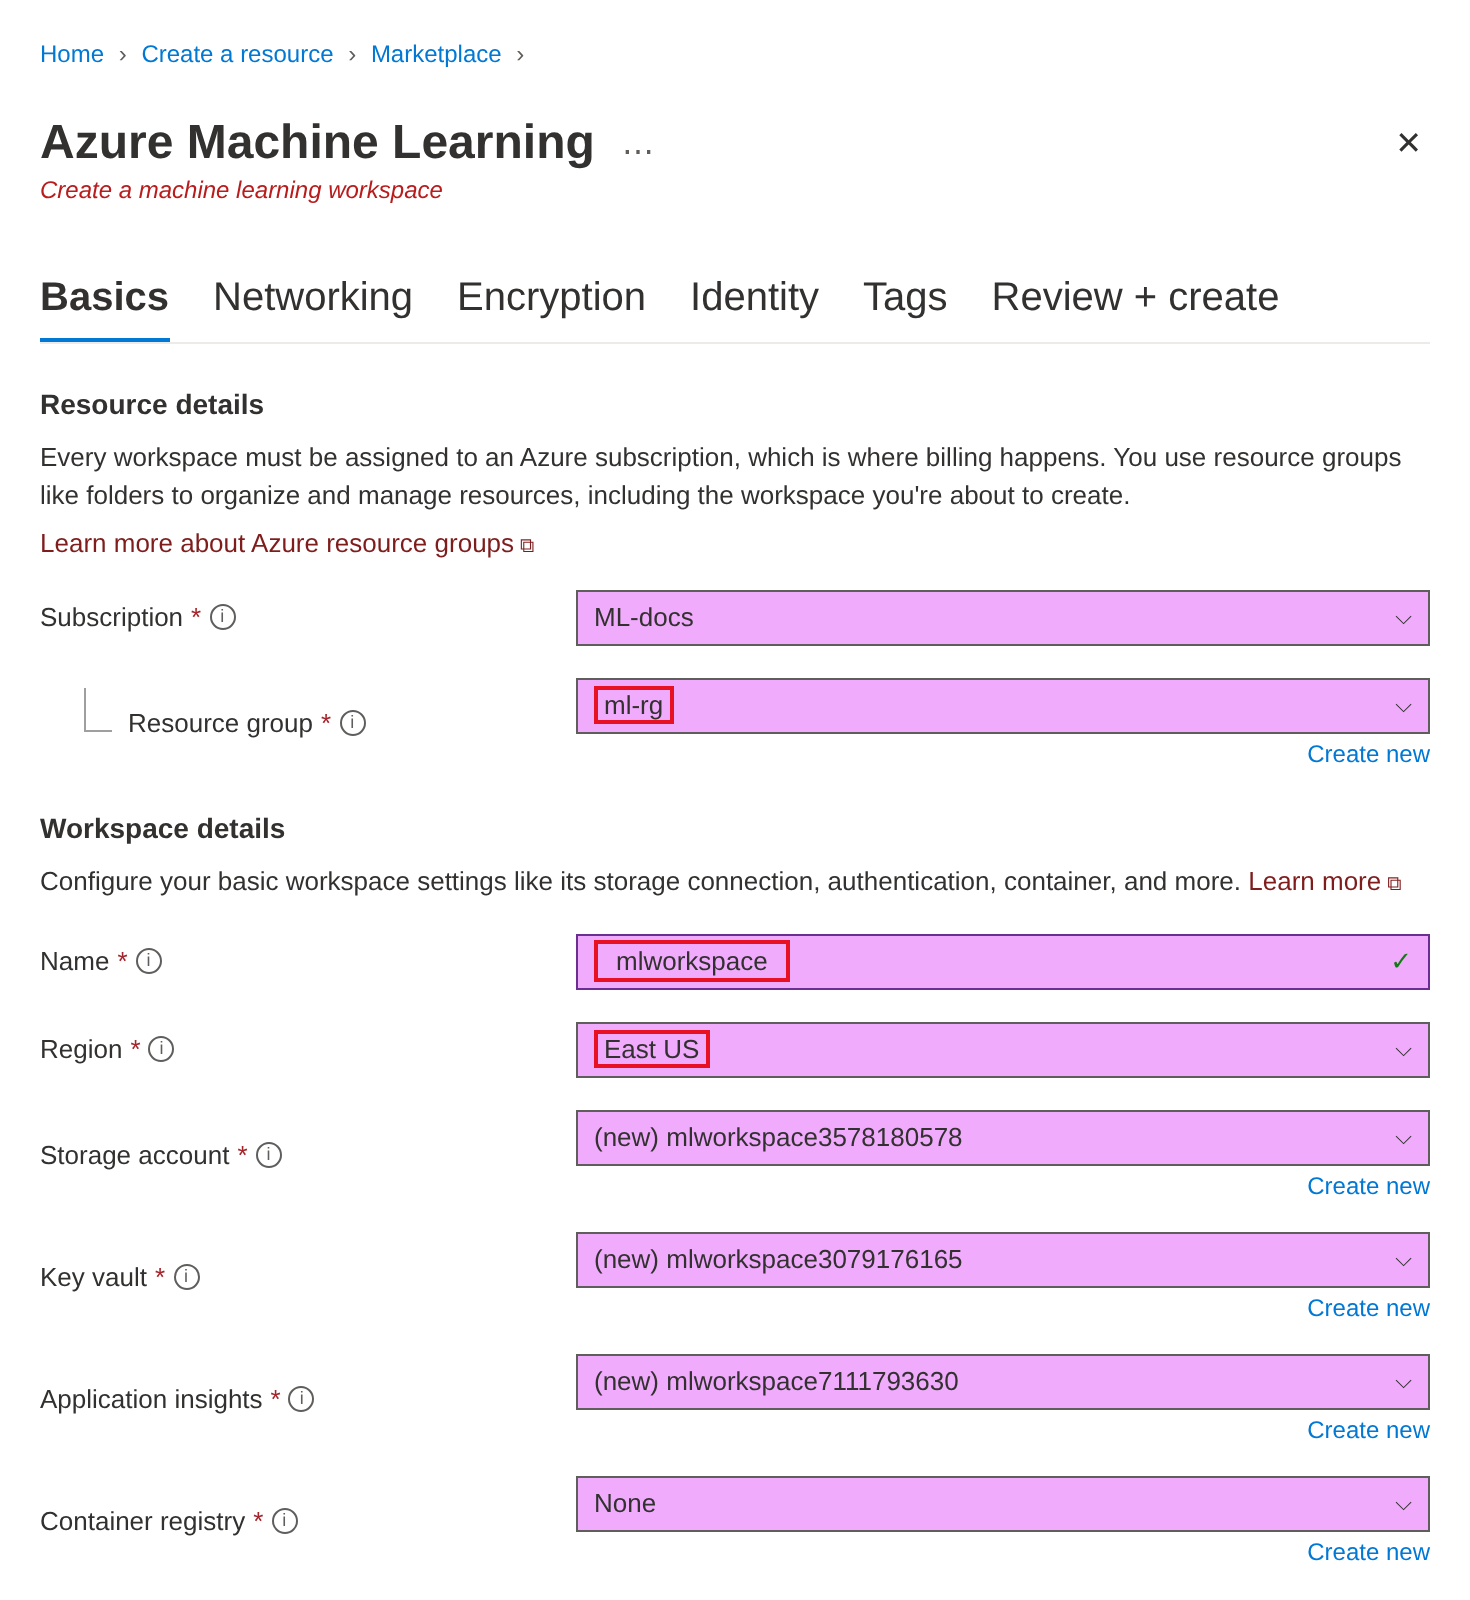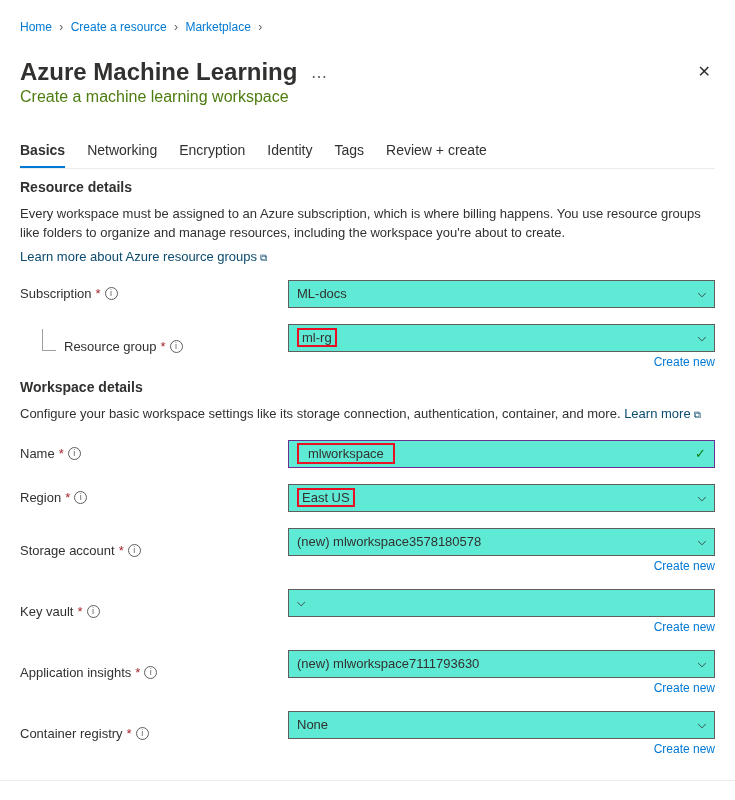--- a/index.html
+++ b/index.html
@@ -4,37 +4,37 @@
   <style>
     * { box-sizing: border-box; margin: 0; padding: 0; }
     body { font-family: "Segoe UI", Tahoma, sans-serif; font-size: 13px; color: #323130; background: #fff; width: 735px; }
     .page { padding: 20px 20px 0 20px; }
     .breadcrumb { font-size: 12px; margin-bottom: 12px; }
     .breadcrumb a { color: #0078d4; text-decoration: none; }
     .breadcrumb .sep { color: #605e5c; margin: 0 4px; }
     .header-row { display: flex; justify-content: space-between; align-items: flex-start; margin-top: 24px; }
     .header-left h1 { font-size: 24px; font-weight: 600; display: inline-block; }
     .h-ellipsis { color: #605e5c; font-size: 16px; margin-left: 10px; vertical-align: middle; }
-    .subtitle { font-size: 16px; color: #4d7c0f; margin-top: 2px; }
+    .subtitle { font-size: 12px; color: #b91c1c; margin-top: 2px; font-style: italic; }
     .close-btn { background: none; border: none; font-size: 16px; color: #323130; cursor: pointer; padding: 4px; }
     .tabs { display: flex; gap: 22px; margin-top: 28px; border-bottom: 1px solid #edebe9; }
-    .tab { padding: 8px 0; font-size: 14px; color: #323130; cursor: pointer; border-bottom: 2px solid transparent; }
+    .tab { padding: 8px 0; font-size: 20px; color: #323130; cursor: pointer; border-bottom: 2px solid transparent; }
     .tab.active { border-bottom: 2px solid #0078d4; font-weight: 600; }
-    .section-title { font-weight: 600; font-size: 14px; margin-top: 10px; margin-bottom: 10px; }
+    .section-title { font-weight: 600; font-size: 14px; margin-top: 22px; margin-bottom: 10px; }
     .section-desc { font-size: 13px; color: #323130; line-height: 1.45; margin-bottom: 6px; }
-    .link { color: #0c4a6e; text-decoration: none; }
+    .link { color: #7f1d1d; text-decoration: none; }
     .link-icon { font-size: 10px; margin-left: 3px; }
     .form-row { display: flex; align-items: center; margin-top: 16px; }
     .form-row.indented .label-cell { padding-left: 44px; position: relative; }
     .indent-bracket { position: absolute; left: 22px; top: -10px; width: 14px; height: 22px; border-left: 1px solid #a19f9d; border-bottom: 1px solid #a19f9d; }
     .label-cell { width: 268px; display: flex; align-items: center; gap: 4px; font-size: 13px; }
     .required { color: #a4262c; }
     .info-icon { display: inline-flex; align-items: center; justify-content: center; width: 13px; height: 13px; border-radius: 50%; border: 1px solid #605e5c; font-size: 9px; color: #605e5c; line-height: 1; }
     .input-cell { flex: 1; }
-    .select, .text-input { width: 100%; height: 28px; border: 1px solid #605e5c; padding: 0 8px; font-size: 13px; font-family: inherit; background: #5eead4; position: relative; display: flex; align-items: center; justify-content: space-between; }
+    .select, .text-input { width: 100%; height: 28px; border: 1px solid #605e5c; padding: 0 8px; font-size: 13px; font-family: inherit; background: #f0abfc; position: relative; display: flex; align-items: center; justify-content: space-between; }
     .text-input.validated { border-color: #6b2e91; }
     .chevron { font-size: 11px; color: #323130; }
     .check-icon { color: #107c10; font-size: 13px; }
     .sub-link { font-size: 12px; margin-top: 3px; text-align: right; }
     .sub-link a { color: #0078d4; text-decoration: none; }
     .highlight-red { border: 2px solid #e81123; padding: 1px 9px; display: inline-block; }
     .footer { border-top: 1px solid #edebe9; padding: 14px 20px; display: flex; align-items: center; gap: 0; margin-top: 24px; }
     .footer-spacer { flex: 0 0 120px; }
     .select .value.hl { border: 2px solid #e81123; padding: 0 3px; }
   </style>
@@ -153,20 +153,21 @@
   </div>
 
   <div class="form-row">
     <div class="label-cell">
       <span>Key vault</span>
       <span class="required">*</span>
       <span class="info-icon">i</span>
     </div>
     <div class="input-cell">
       <div class="select">
+        <span class="value">(new) mlworkspace3079176165</span>
         <span class="chevron">⌵</span>
       </div>
       <div class="sub-link"><a href="#">Create new</a></div>
     </div>
   </div>
 
   <div class="form-row">
     <div class="label-cell">
       <span>Application insights</span>
       <span class="required">*</span>

